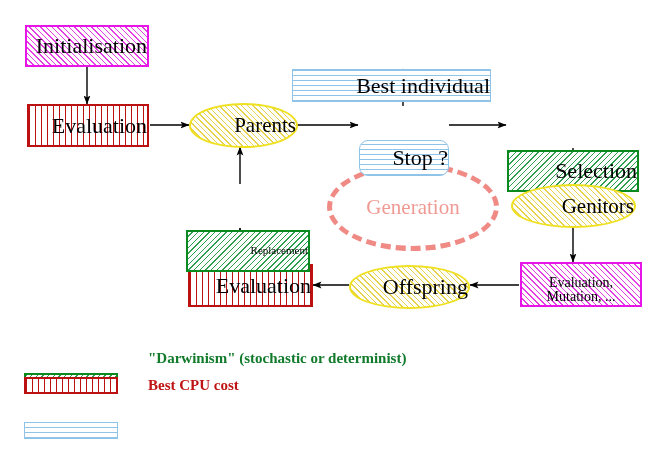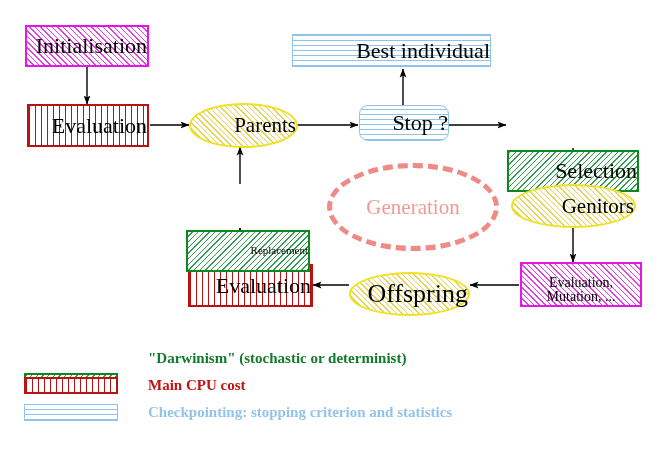--- a/index.html
+++ b/index.html
@@ -60,20 +60,21 @@
         rgba(255,255,255,0) 1px, rgba(255,255,255,0) 6px);
     border: 2px solid #bb1111;
   }
   .hatch-blue-horiz {
     background-color: #ffffff;
     background-image: repeating-linear-gradient(
         0deg,
         #8fc4e8 0px, #8fc4e8 1px,
         rgba(255,255,255,0) 1px, rgba(255,255,255,0) 5px);
     border: 1px solid #8fc4e8;
+    margin-top: 35px;
   }
   .hatch-yellow {
     background-color: #ffffff;
     background-image: repeating-linear-gradient(
         45deg,
         #e8d24a 0px, #e8d24a 1px,
         rgba(255,255,255,0) 1px, rgba(255,255,255,0) 4px);
     border: 2px solid #efe020;
   }
 
@@ -194,21 +195,21 @@
 
 <div class="node hatch-yellow ellipse" style="left:511px; top:184px; width:125px; height:44px; font-size:21px;">
   <span>Genitors</span>
 </div>
 
 <div class="node hatch-magenta" style="left:520px; top:262px; width:122px; height:45px; font-size:14px; flex-direction:column;">
   <span>Evaluation,</span>
   <span>Mutation, ...</span>
 </div>
 
-<div class="node hatch-yellow ellipse" style="left:349px; top:272px; width:121px; height:44px; font-size:26px;">
+<div class="node hatch-yellow ellipse" style="left:349px; top:265px; width:121px; height:44px; font-size:22px;">
   <span>Offspring</span>
 </div>
 
 <div class="node hatch-red-vert" style="left:188px; top:264px; width:125px; height:43px; font-size:22px;">
   <span>Evaluation</span>
 </div>
 
 <div class="node hatch-green" style="left:186px; top:185px; width:124px; height:42px; font-size:11px;">
   <span>Replacement</span>
 </div>
@@ -216,21 +217,20 @@
 <div class="legend">
 
 
   <div class="legend-row">
     <div class="swatch hatch-green"></div>
     <div class="legend-text t-green">"Darwinism" (stochastic or determinist)</div>
   </div>
 
   <div class="legend-row">
     <div class="swatch hatch-red-vert"></div>
-    <div class="legend-text t-red">Main CPU cost</div>
+    <div class="legend-text t-red">Best CPU cost</div>
   </div>
 
   <div class="legend-row">
     <div class="swatch hatch-blue-horiz"></div>
-    <div class="legend-text t-blue">Checkpointing: stopping criterion and statistics</div>
   </div>
 
 </div>
 
 </body></html>

